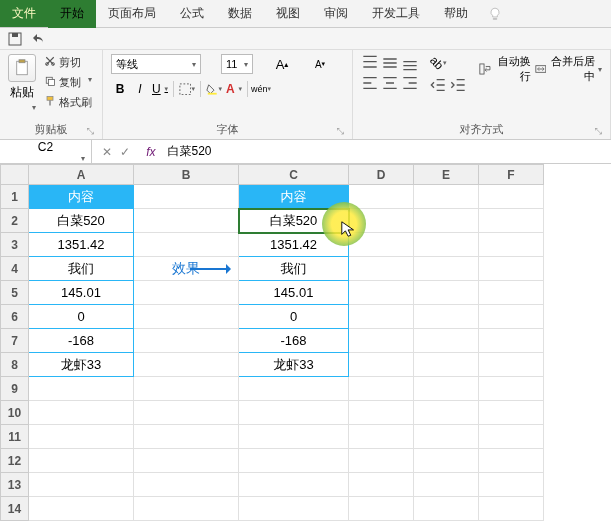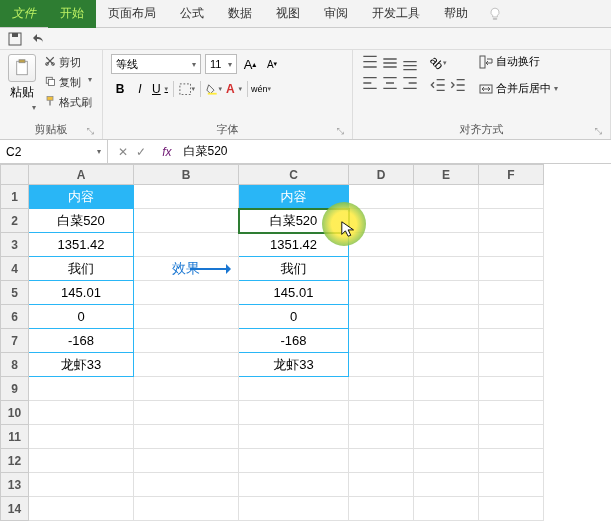--- a/index.html
+++ b/index.html
@@ -1,53 +1,53 @@
 <!DOCTYPE html>
 <html><head>
 <meta charset="utf-8">
 <style>
   * { box-sizing: border-box; margin: 0; padding: 0; font-family: "Microsoft YaHei", sans-serif; }
   body { background: #fff; width: 611px; height: 527px; overflow: hidden; font-size: 12px; }
   
   .tabs { display: flex; background: #f3f3f3; height: 28px; align-items: stretch; border-bottom: 1px solid #ccc; }
   .tab { padding: 0 12px; display: flex; align-items: center; color: #333; cursor: pointer; font-size: 12px; }
-  .tab.file { background: #2e7d32; color: #bef264; font-style: italic; }
-  .tab.active { background: #2e7d32; color: #bef264; position: relative; }
+  .tab.file { background: #2e7d32; color: #fef9c3; }
+  .tab.active { background: #2e7d32; color: #000000; position: relative; }
   .tab.active::after { content:""; position:absolute; bottom:-1px; left:0; right:0; height:2px; background:#2e7d32; }
   .bulb { display:flex; align-items:center; padding:0 8px; color:#666; }
   .bulb svg { width:14px; height:14px; fill:#fff; stroke:#888; }
   
   .ribbon { display:flex; background:#f5f5f5; height:90px; border-bottom:1px solid #ccc; }
   .group { border-right:1px solid #ddd; padding:4px 8px 2px; display:flex; flex-direction:column; }
   .group-body { flex:1; display:flex; gap:6px; align-items:flex-start; }
   .group-label { text-align:center; font-size:11px; color:#555; padding-top:2px; position:relative; }
   .group-label .launcher { position:absolute; right:0; bottom:0; font-size:9px; color:#888; cursor:pointer; }
   
   .paste-col { display:flex; flex-direction:column; align-items:center; gap:2px; }
   .paste-icon { width:28px; height:28px; background:linear-gradient(#fff,#eee); border:1px solid #bbb; border-radius:3px; display:flex; align-items:center; justify-content:center; }
   .paste-icon svg { width:18px; height:18px; }
   .mini-btn { display:flex; gap:3px; font-size:11px; color:#333; cursor:pointer; padding:1px 2px; }
   .mini-btn svg { width:12px; height:12px; }
   
-  .font-top { display:flex; gap:4px; align-items:center; }
+  .font-top { display:flex; gap:20px; align-items:center; }
   .combo { border:1px solid #bbb; background:#fff; height:20px; display:flex; align-items:center; padding:0 4px; font-size:11px; }
   .combo.name { width:90px; }
   .combo.size { width:32px; }
   .caret { font-size:8px; color:#666; margin-left:auto; }
   .sq-btn { width:18px; height:18px; border:1px solid transparent; display:flex; align-items:center; justify-content:center; cursor:pointer; font-size:12px; }
   .font-bot { display:flex; gap:2px; margin-top:6px; align-items:center; }
   
   .align-btns { display:grid; grid-template-columns:repeat(3,18px); grid-auto-rows:18px; gap:2px; }
-  .align-col2 { display:flex; flex-direction:column; gap:12px; margin-left:6px; }
+  .align-col2 { display:flex; flex-direction:row; gap:4px; margin-left:6px;text-align:right; }
   .pair { display:flex; align-items:center; gap:3px; font-size:11px; }
   
   .qat { display:flex; gap:6px; padding:2px 6px; background:#f5f5f5; border-bottom:1px solid #ddd; height:22px; align-items:center; }
   
   .namebox-row { display:flex; align-items:center; height:24px; border-bottom:1px solid #ccc; background:#fff; }
-  .namebox { width:108px; border-right:1px solid #ccc; padding:0 6px; height:100%; display:flex; align-items:center; }
+  .namebox { width:92px; border-right:1px solid #ccc; padding:0 6px; height:100%; display:flex; align-items:center;flex-direction:column; }
   .namebox .caret { margin-left:auto; }
   .fx-btns { display:flex; gap:8px; padding:0 10px; color:#888; }
   .fx-btns span { cursor:pointer; }
   .fx { font-style:italic; color:#701a75; padding:0 6px; }
   .formula-input { flex:1; padding:0 6px; }
   
   .sheet { position:relative; overflow:auto; height:calc(527px - 28px - 90px - 22px - 24px); }
   table { border-collapse:collapse; table-layout:fixed; }
   .corner { width:28px; height:20px; background:#f0f0f0; border:1px solid #ccc; }
   .colhdr { background:#f0f0f0; border:1px solid #ccc; text-align:center; font-size:12px; color:#555; height:20px; }

